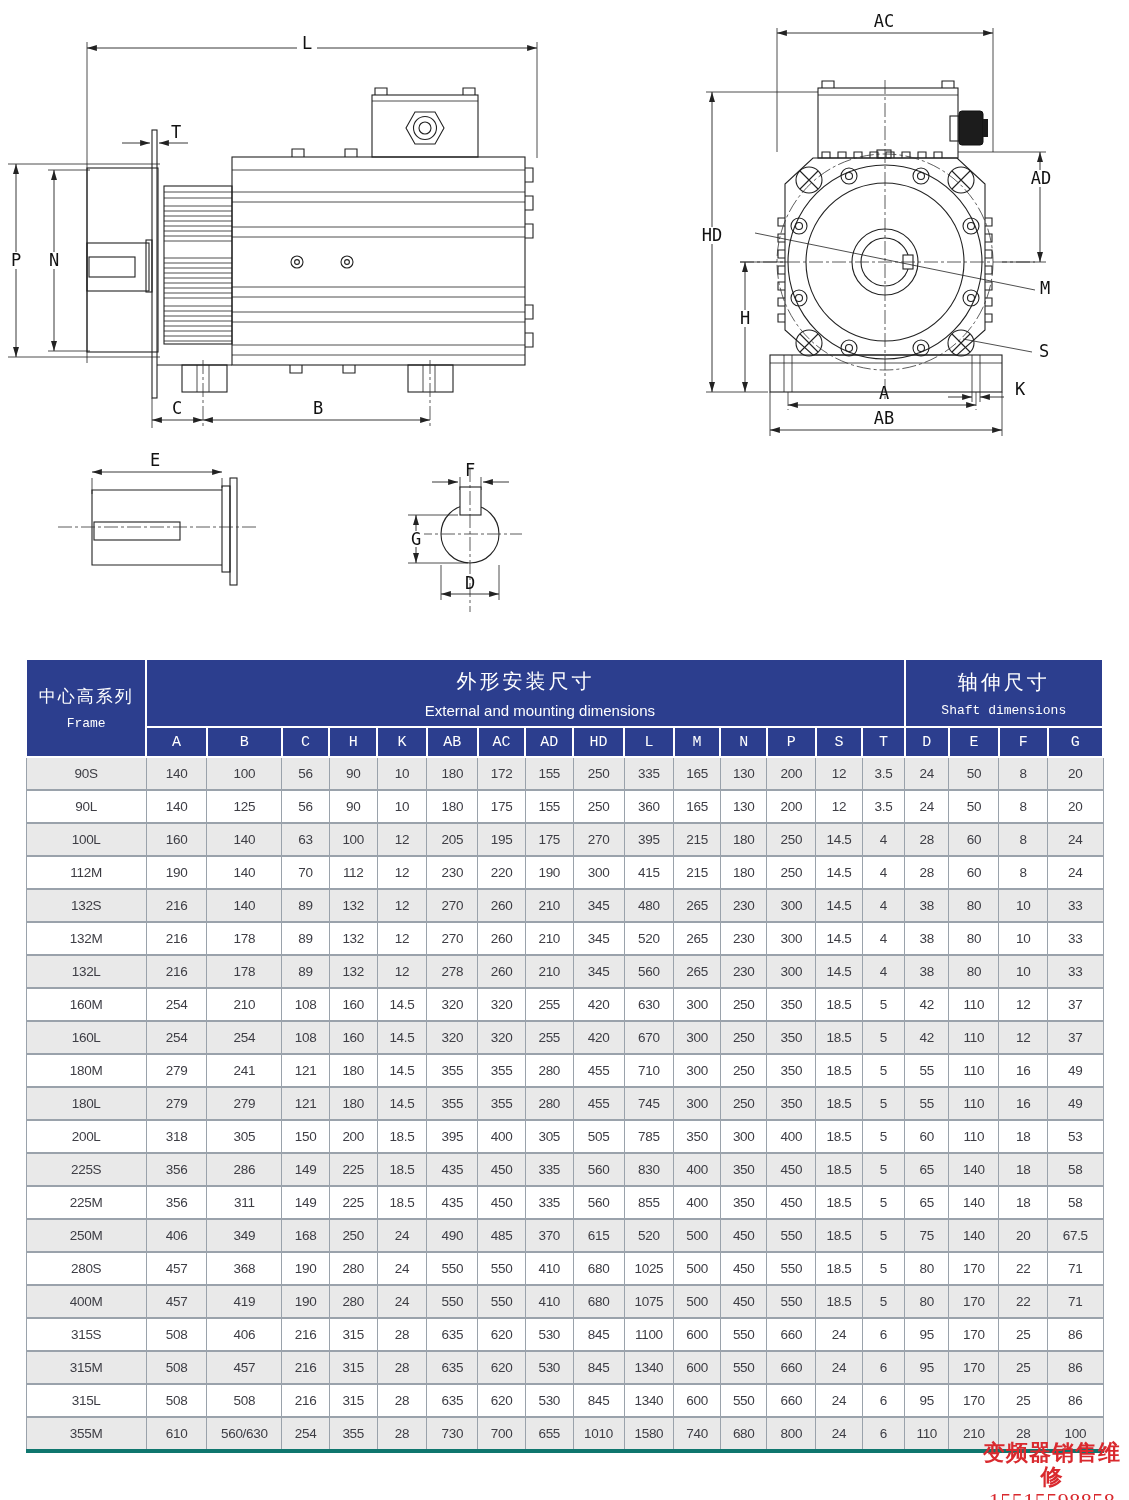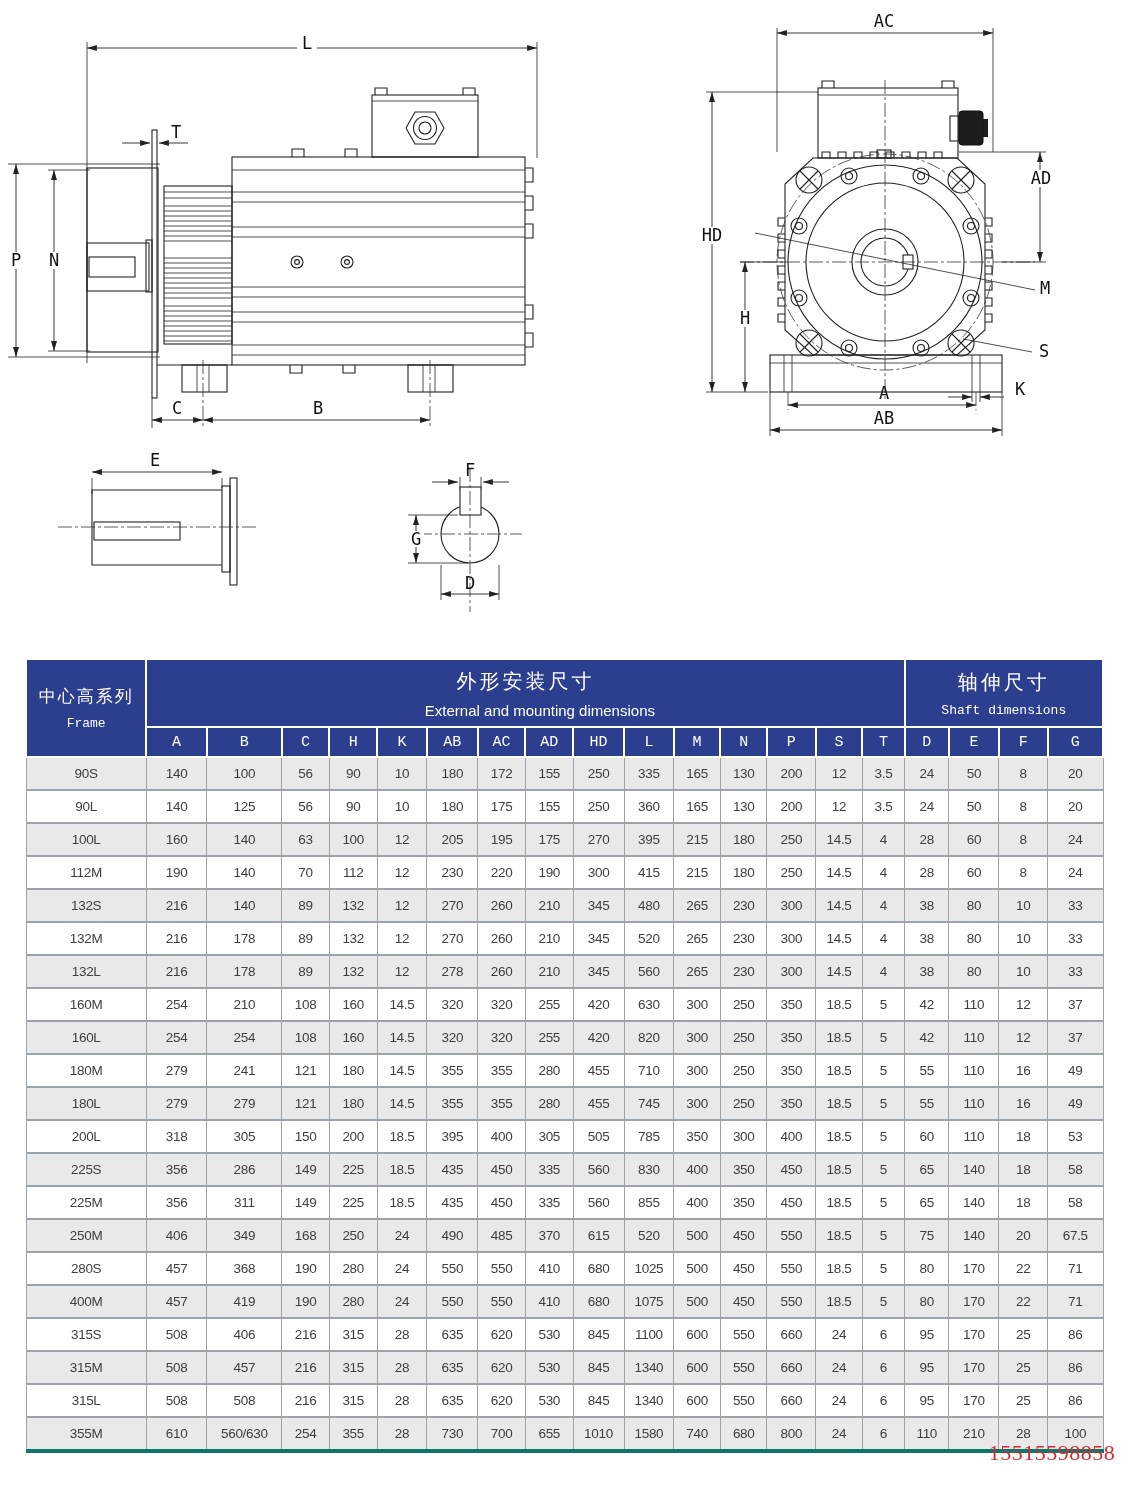--- a/index.html
+++ b/index.html
@@ -503,21 +503,21 @@
           <td>160L</td>
           <td>254</td>
           <td>254</td>
           <td>108</td>
           <td>160</td>
           <td>14.5</td>
           <td>320</td>
           <td>320</td>
           <td>255</td>
           <td>420</td>
-          <td>820</td>
+          <td>670</td>
           <td>300</td>
           <td>250</td>
           <td>350</td>
           <td>18.5</td>
           <td>5</td>
           <td>42</td>
           <td>110</td>
           <td>12</td>
           <td>37</td>
         </tr>
@@ -783,14 +783,15 @@
           <td>110</td>
           <td>210</td>
           <td>28</td>
           <td>100</td>
         </tr>
       </tbody>
   </table>
 </div>
 
 <div id="watermark" style="color: rgb(217, 41, 46);">
+  <div class="wm1">变频器销售维修</div>
   <div class="wm2">15515598858</div>
 </div>
 
 </body></html>

